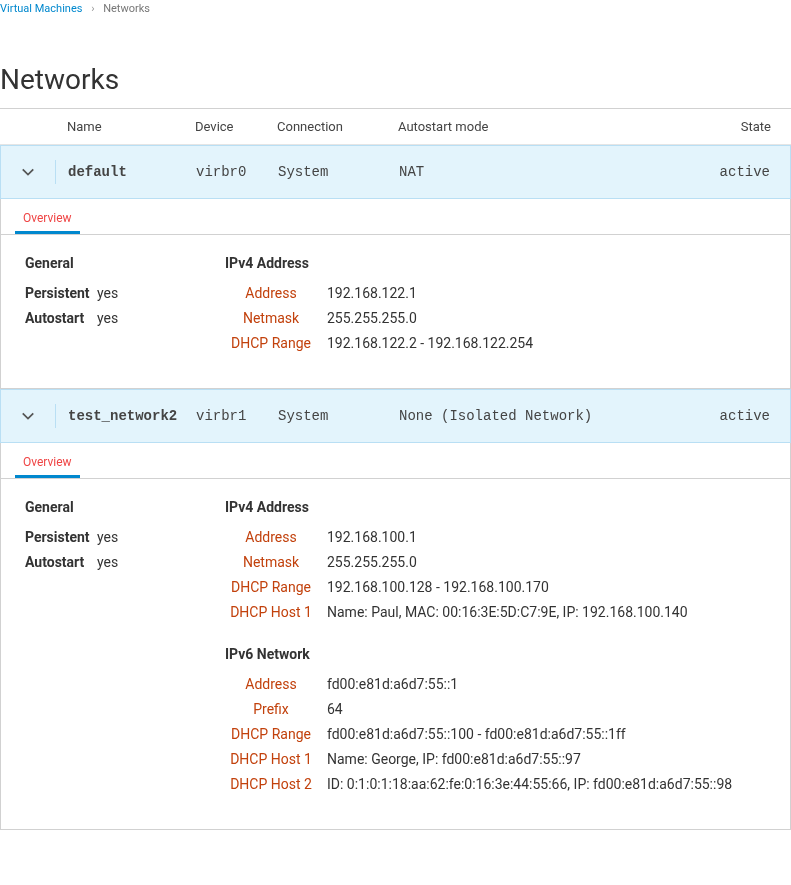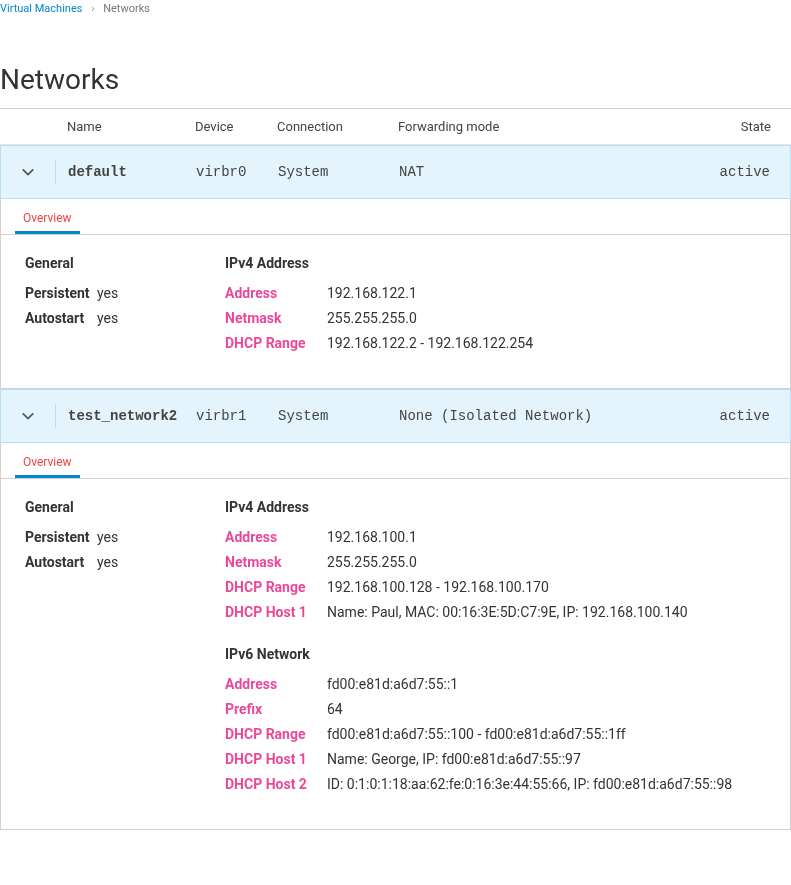--- a/index.html
+++ b/index.html
@@ -129,23 +129,23 @@
       color: #333;
     }
     .addr-row {
       display: flex;
       align-items: baseline;
       margin-bottom: 9px;
       font-size: 14px;
     }
     .addr-label {
       width: 102px;
-      text-align: left;
-      font-weight: 700;
-      color: #ec4899;
+      text-align: center;
+      font-weight: 400;
+      color: #c2410c;
       padding-right: 10px;
     }
     .addr-val {
       color: #333;
       flex: 1;
     }
   </style>
 </head>
 <body>
 
@@ -157,21 +157,21 @@
 
 <h1>Networks</h1>
 
 <div class="table-wrap">
 
   <div class="header-row">
     <div class="col-toggle"></div>
     <div class="col-name">Name</div>
     <div class="col-device">Device</div>
     <div class="col-connection">Connection</div>
-    <div class="col-forwarding">Forwarding mode</div>
+    <div class="col-forwarding">Autostart mode</div>
     <div class="col-state">State</div>
   </div>
 
   <div class="network-row">
     <div class="col-toggle">
       <svg class="toggle-icon" viewBox="0 0 16 16">
           <path d="M2 5 L8 11 L14 5" fill="none" stroke="currentColor" stroke-width="2"></path>
         </svg>
     </div>
     <div class="col-name">default</div>

